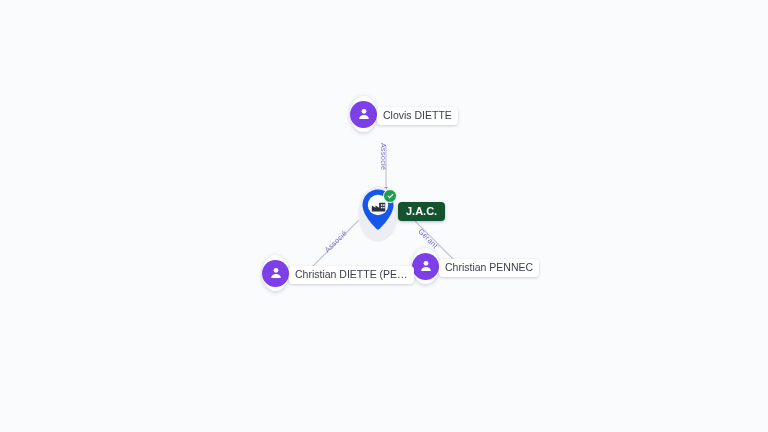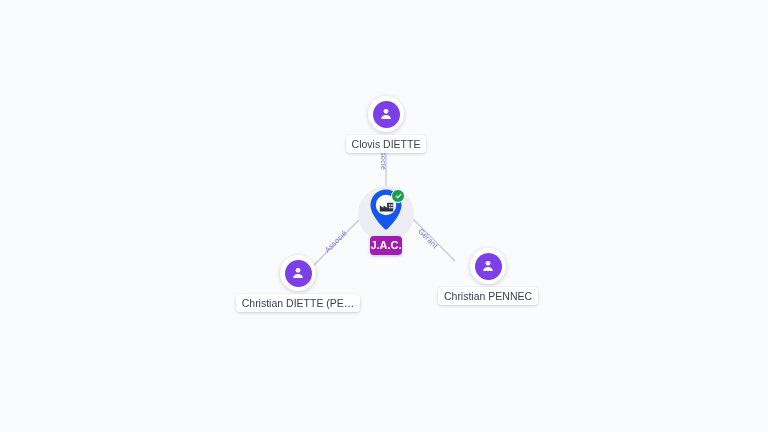--- a/index.html
+++ b/index.html
@@ -28,21 +28,21 @@
     top: 0;
     width: 768px;
     height: 432px;
     pointer-events: none;
   }
 
   
   .node {
     position: absolute;
     display: flex;
-    flex-direction: column;
+    flex-direction: row;
     align-items: center;
   }
 
   
   .person-avatar {
     width: 36px;
     height: 36px;
     border-radius: 50%;
     background: #ffffff;
     box-shadow: 0 1px 4px rgba(25, 35, 80, 0.22);
@@ -120,27 +120,27 @@
     background: #19a04b;
     border: 1.5px solid #ffffff;
     box-sizing: border-box;
     display: flex;
     align-items: center;
     justify-content: center;
     z-index: 5;
   }
   .company-label {
     margin-top: -6px;
-    background: #a21caf;
+    background: #14532d;
     color: #ffffff;
     font-size: 11px;
     line-height: 13px;
     font-weight: bold;
     border-radius: 4px;
-    padding: 3px 0;
+    padding: 3px 8px;
     white-space: nowrap;
     box-shadow: 0 1px 3px rgba(20, 50, 140, 0.32);
     position: relative;
     z-index: 6;
   }
 
   
   .edge-label {
     position: absolute;
     color: #7a74d6;
@@ -226,21 +226,21 @@
       <div class="disc">
         <svg width="16" height="16" viewBox="0 0 24 24" aria-hidden="true">
           <circle cx="12" cy="8" r="3.6" fill="#ffffff"></circle>
           <path d="M4.8 19.4c0-3.7 3.2-6 7.2-6s7.2 2.3 7.2 6z" fill="#ffffff"></path>
         </svg>
       </div>
     </div>
     <div class="node-label">Christian DIETTE (PE…</div>
   </div>
 
-  <div class="node" id="node-christian" style="left:452px; top:248px; width:72px;">
+  <div class="node" id="node-christian" style="left:412px; top:248px; width:72px;">
     <div class="person-avatar">
       <div class="disc">
         <svg width="16" height="16" viewBox="0 0 24 24" aria-hidden="true">
           <circle cx="12" cy="8" r="3.6" fill="#ffffff"></circle>
           <path d="M4.8 19.4c0-3.7 3.2-6 7.2-6s7.2 2.3 7.2 6z" fill="#ffffff"></path>
         </svg>
       </div>
     </div>
     <div class="node-label">Christian PENNEC</div>
   </div>

